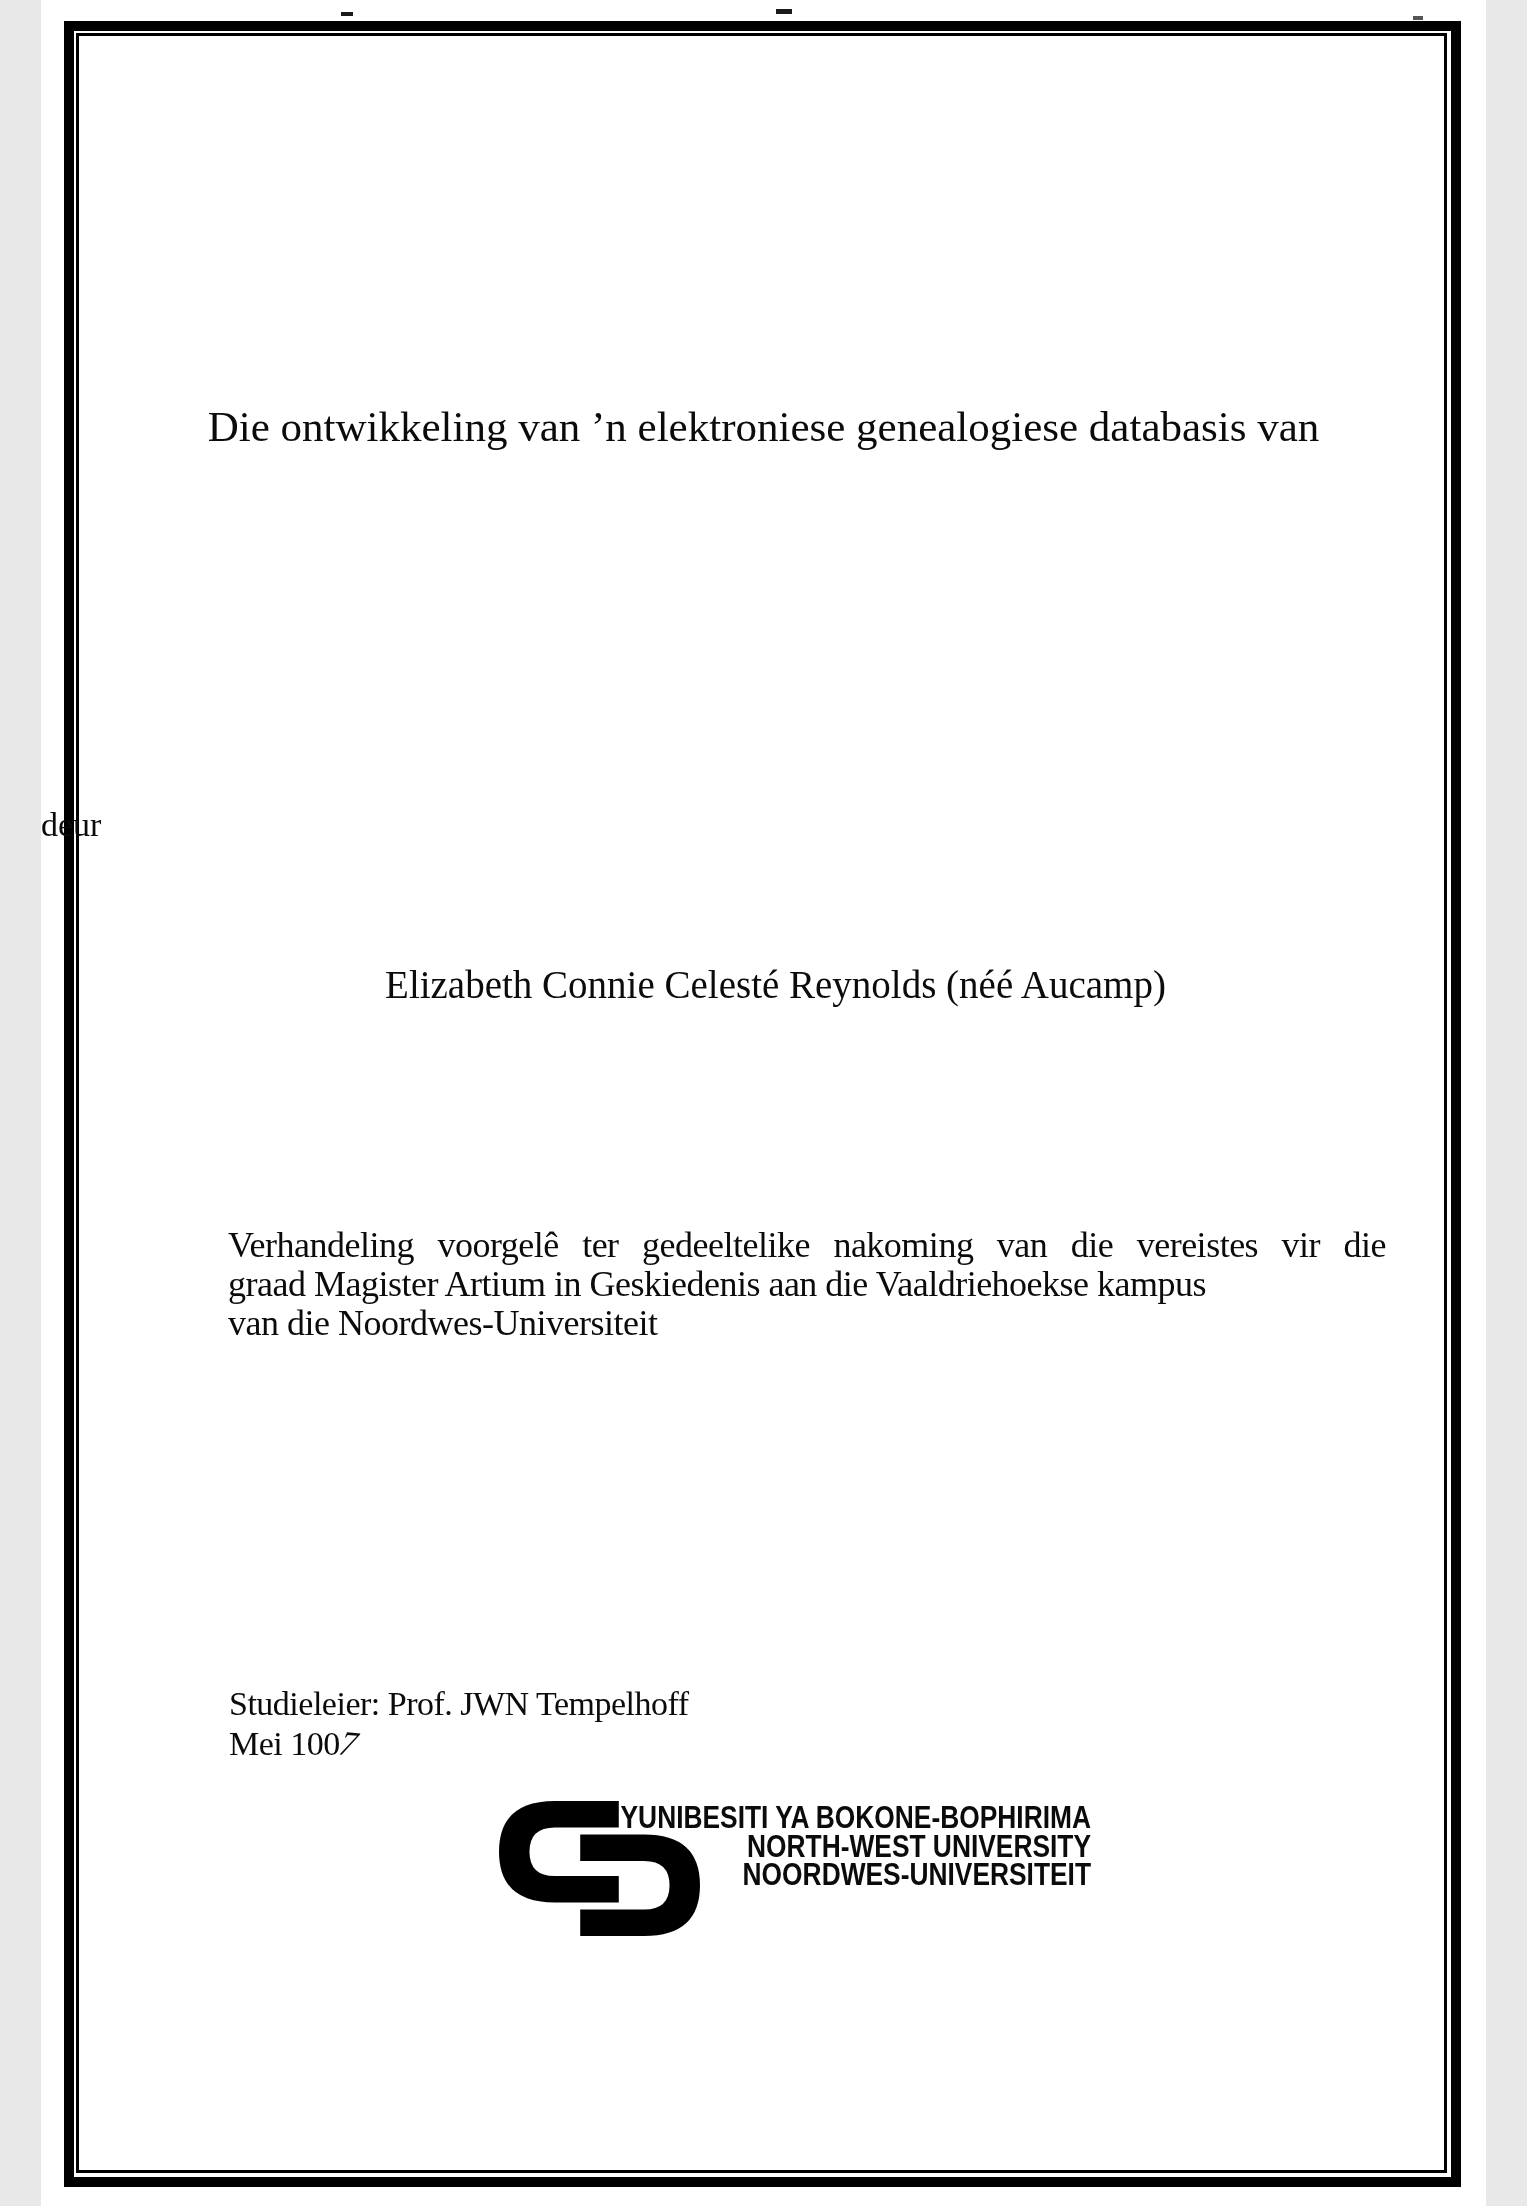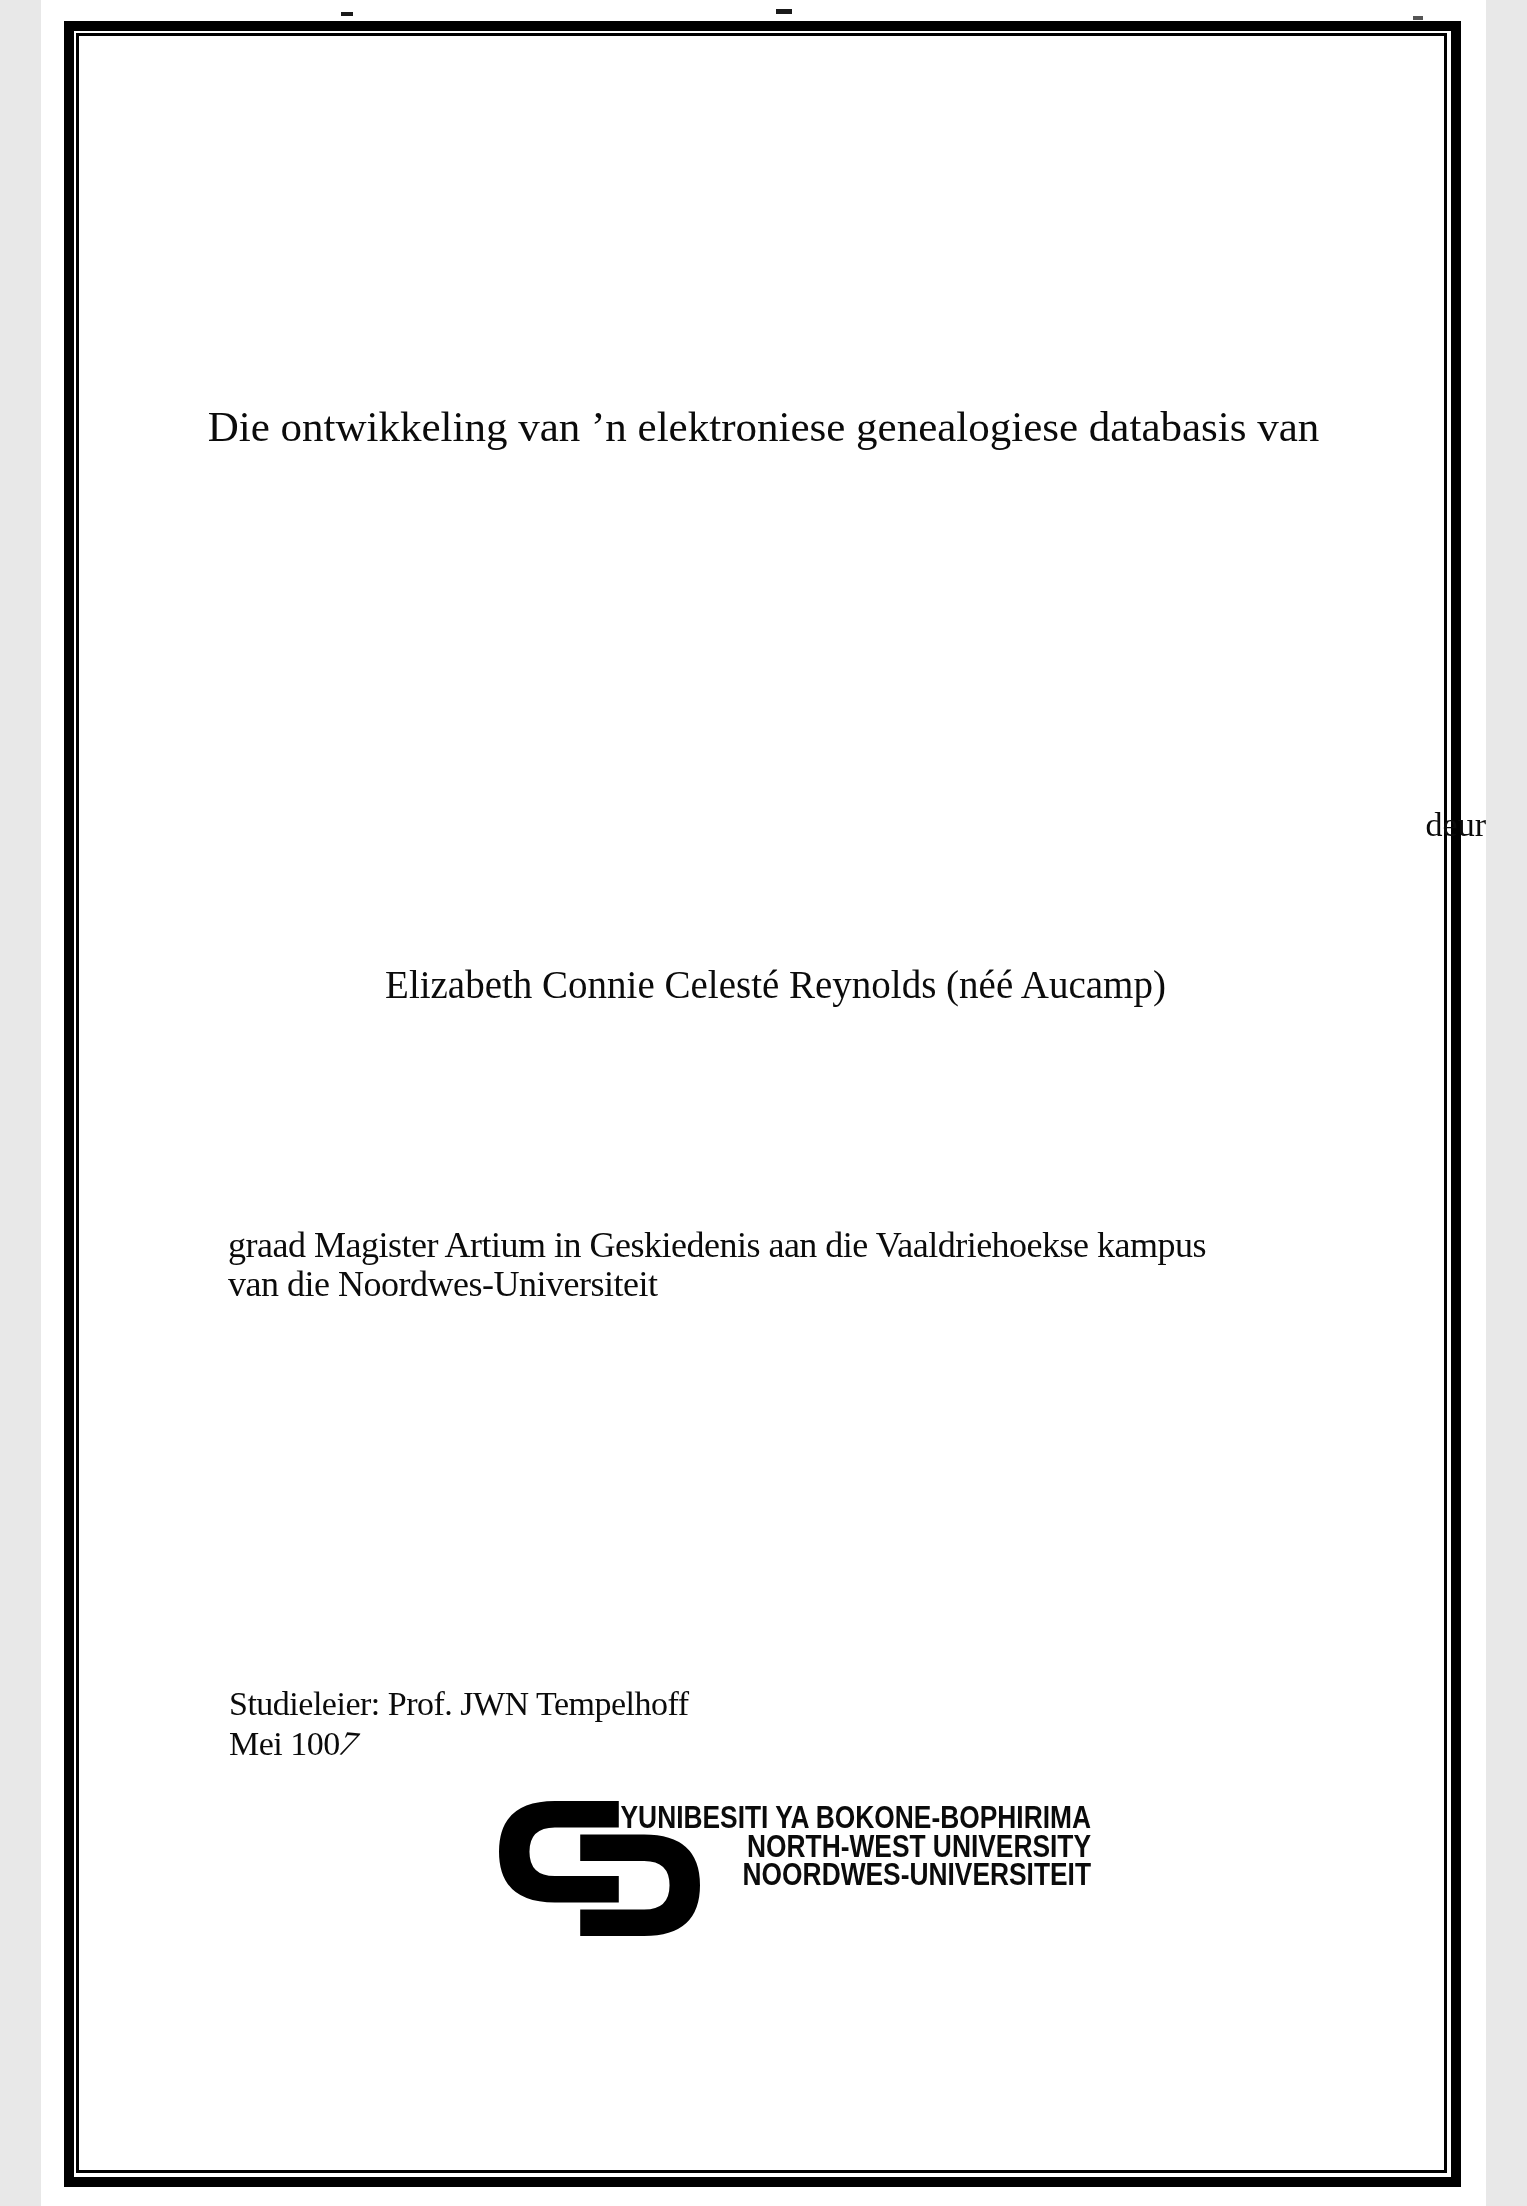--- a/index.html
+++ b/index.html
@@ -34,21 +34,21 @@
   .title {
     position: absolute;
     left: 70px; right: 70px; top: 388px;
     text-align: center;
     font-size: 43px;
     line-height: 77px;
   }
   .byline {
     position: absolute;
     left: 0; right: 0; top: 806px;
-    text-align: right;
+    text-align: left;
     font-size: 34px;
   }
   .author {
     position: absolute;
     left: 0; right: 0; top: 962px;
     padding-left: 24px;
     text-align: center;
     font-size: 39px;
   }
   .declaration {
@@ -106,20 +106,21 @@
 
   <div class="title">
     <div>Die ontwikkeling van ’n elektroniese genealogiese databasis van</div>
   </div>
 
   <div class="byline">deur</div>
 
   <div class="author">Elizabeth Connie Celesté Reynolds (néé Aucamp)</div>
 
   <div class="declaration">
+    <div class="line-justify">Verhandeling voorgelê ter gedeeltelike nakoming van die vereistes vir die</div>
     <div><span>graad </span><span class="italic">Magister Artium</span><span> in Geskiedenis aan die Vaaldriehoekse kampus</span></div>
     <div>van die Noordwes-Universiteit</div>
   </div>
 
   <div class="supervisor-block">
     <div>Studieleier: Prof. JWN Tempelhoff</div>
     <div><span>Mei 100</span><span class="seven">7</span></div>
   </div>
 
   <div class="logo-mark">

